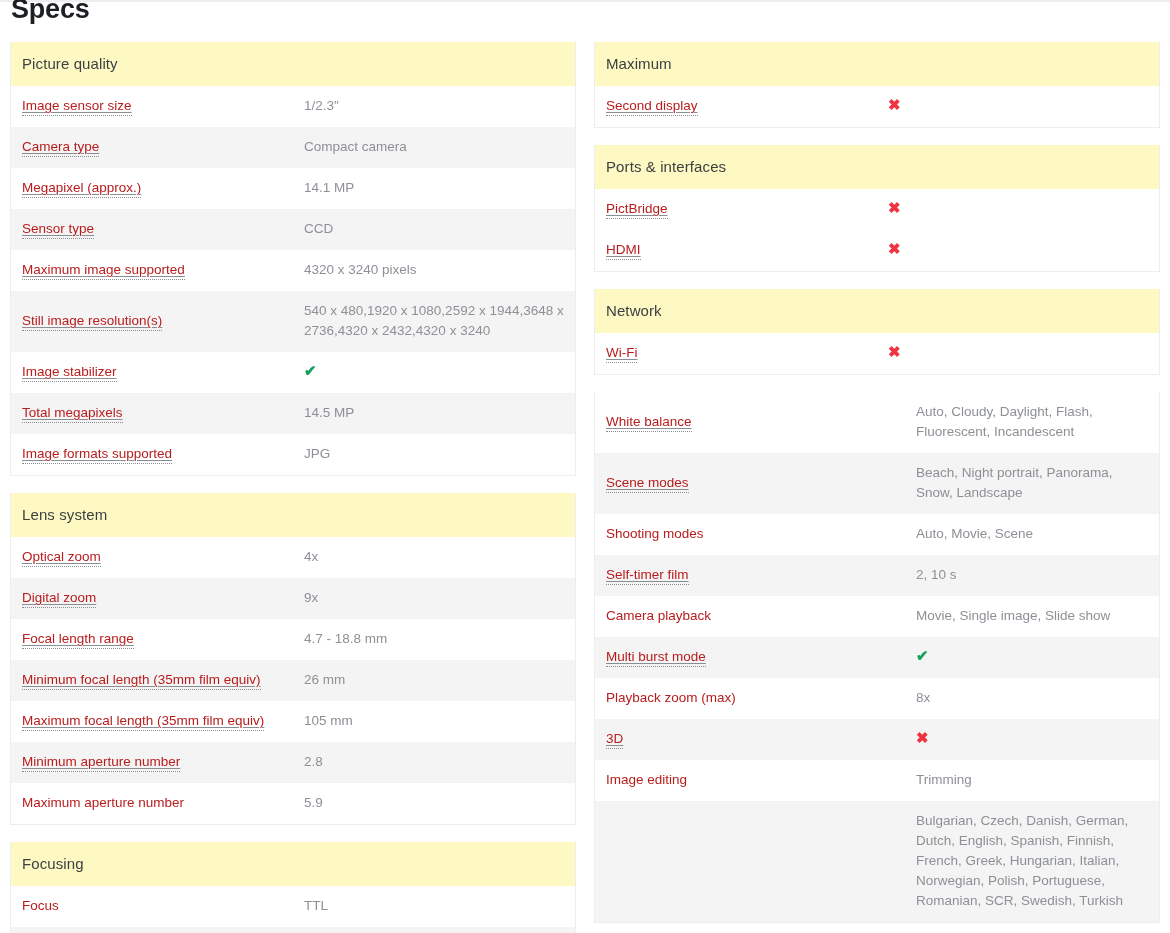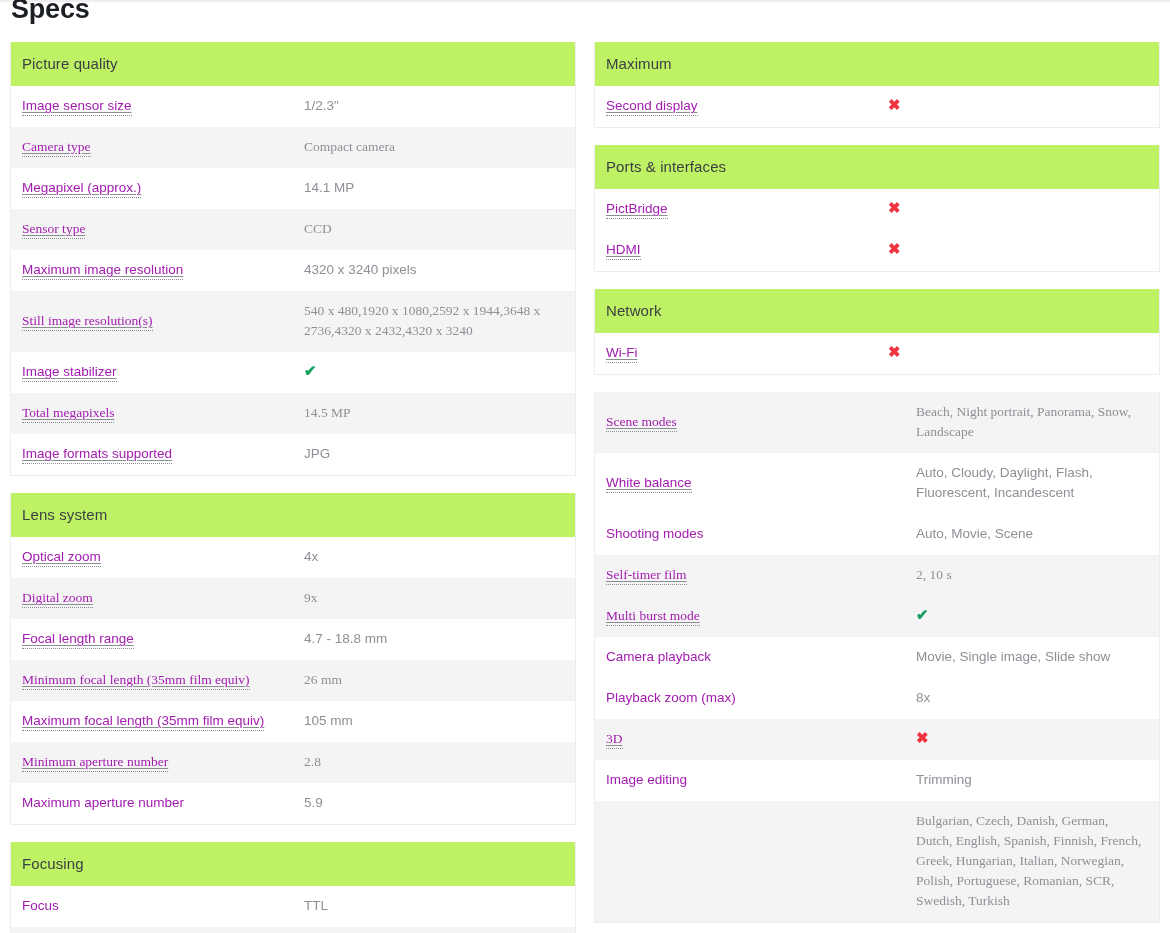--- a/index.html
+++ b/index.html
@@ -59,49 +59,49 @@
   .spec-table {
     width: 100%;
     border-collapse: collapse;
     table-layout: fixed;
     margin-bottom: 17px;
     border: 1px solid #eceded;
     border-top: none;
   }
 
   .spec-table .section-head td {
-    background: #bef264;
+    background: #fef9c3;
     font-size: 15px;
     color: #3c4043;
     padding: 13px 11px 14px 11px;
     font-weight: normal;
     letter-spacing: 0.1px;
   }
 
   .spec-row td {
     padding: 10px 11px 11px 11px;
     vertical-align: middle;
     font-size: 13.5px;
     line-height: 20px;
   }
   .spec-row.odd td { background: #ffffff; }
-  .spec-row.even td { background: #f4f4f4; font-family: Liberation Serif, serif; }
+  .spec-row.even td { background: #f4f4f4; }
 
   .label-cell {
     width: 288px;
     color: #3c4043;
   }
   .value-cell {
     color: #8d9096;
   }
 
   
   .term {
     display: inline;
-    color: #a21caf;
+    color: #b91c1c;
     border-bottom: 1px dotted #8a8d91;
     box-shadow: inset 0 -2px 0 0 #ffffff00;
     text-decoration: underline;
     text-decoration-color: #8a8d91;
     text-decoration-thickness: 1px;
     text-underline-offset: 2px;
     padding-bottom: 2px;
     cursor: help;
   }
   .term.plain {
@@ -144,21 +144,21 @@
             </tr>
             <tr class="spec-row odd">
               <td class="label-cell"><span class="term">Megapixel (approx.)</span></td>
               <td class="value-cell"><span>14.1 MP</span></td>
             </tr>
             <tr class="spec-row even">
               <td class="label-cell"><span class="term">Sensor type</span></td>
               <td class="value-cell"><span>CCD</span></td>
             </tr>
             <tr class="spec-row odd">
-              <td class="label-cell"><span class="term">Maximum image resolution</span></td>
+              <td class="label-cell"><span class="term">Maximum image supported</span></td>
               <td class="value-cell"><span>4320 x 3240 pixels</span></td>
             </tr>
             <tr class="spec-row even">
               <td class="label-cell"><span class="term">Still image resolution(s)</span></td>
               <td class="value-cell"><span>540 x 480,1920 x 1080,2592 x 1944,3648 x 2736,4320 x 2432,4320 x 3240</span></td>
             </tr>
             <tr class="spec-row odd">
               <td class="label-cell"><span class="term">Image stabilizer</span></td>
               <td class="value-cell"><span class="mark yes">✔</span></td>
             </tr>
@@ -256,43 +256,43 @@
               <td colspan="2">Network</td>
             </tr>
             <tr class="spec-row odd">
               <td class="label-cell"><span class="term">Wi-Fi</span></td>
               <td class="value-cell"><span class="mark no">✖</span></td>
             </tr>
           </tbody>
         </table>
         <table class="spec-table">
           <tbody>
+            <tr class="spec-row odd">
+              <td class="label-cell"><span class="term">White balance</span></td>
+              <td class="value-cell"><span>Auto, Cloudy, Daylight, Flash, Fluorescent, Incandescent</span></td>
+            </tr>
             <tr class="spec-row even">
               <td class="label-cell"><span class="term">Scene modes</span></td>
               <td class="value-cell"><span>Beach, Night portrait, Panorama, Snow, Landscape</span></td>
             </tr>
             <tr class="spec-row odd">
-              <td class="label-cell"><span class="term">White balance</span></td>
-              <td class="value-cell"><span>Auto, Cloudy, Daylight, Flash, Fluorescent, Incandescent</span></td>
-            </tr>
-            <tr class="spec-row odd">
               <td class="label-cell"><span class="term plain">Shooting modes</span></td>
               <td class="value-cell"><span>Auto, Movie, Scene</span></td>
             </tr>
             <tr class="spec-row even">
               <td class="label-cell"><span class="term">Self-timer film</span></td>
               <td class="value-cell"><span>2, 10 s</span></td>
             </tr>
+            <tr class="spec-row odd">
+              <td class="label-cell"><span class="term plain">Camera playback</span></td>
+              <td class="value-cell"><span>Movie, Single image, Slide show</span></td>
+            </tr>
             <tr class="spec-row even">
               <td class="label-cell"><span class="term">Multi burst mode</span></td>
               <td class="value-cell"><span class="mark yes">✔</span></td>
-            </tr>
-            <tr class="spec-row odd">
-              <td class="label-cell"><span class="term plain">Camera playback</span></td>
-              <td class="value-cell"><span>Movie, Single image, Slide show</span></td>
             </tr>
             <tr class="spec-row odd">
               <td class="label-cell"><span class="term plain">Playback zoom (max)</span></td>
               <td class="value-cell"><span>8x</span></td>
             </tr>
             <tr class="spec-row even">
               <td class="label-cell"><span class="term">3D</span></td>
               <td class="value-cell"><span class="mark no">✖</span></td>
             </tr>
             <tr class="spec-row odd">

